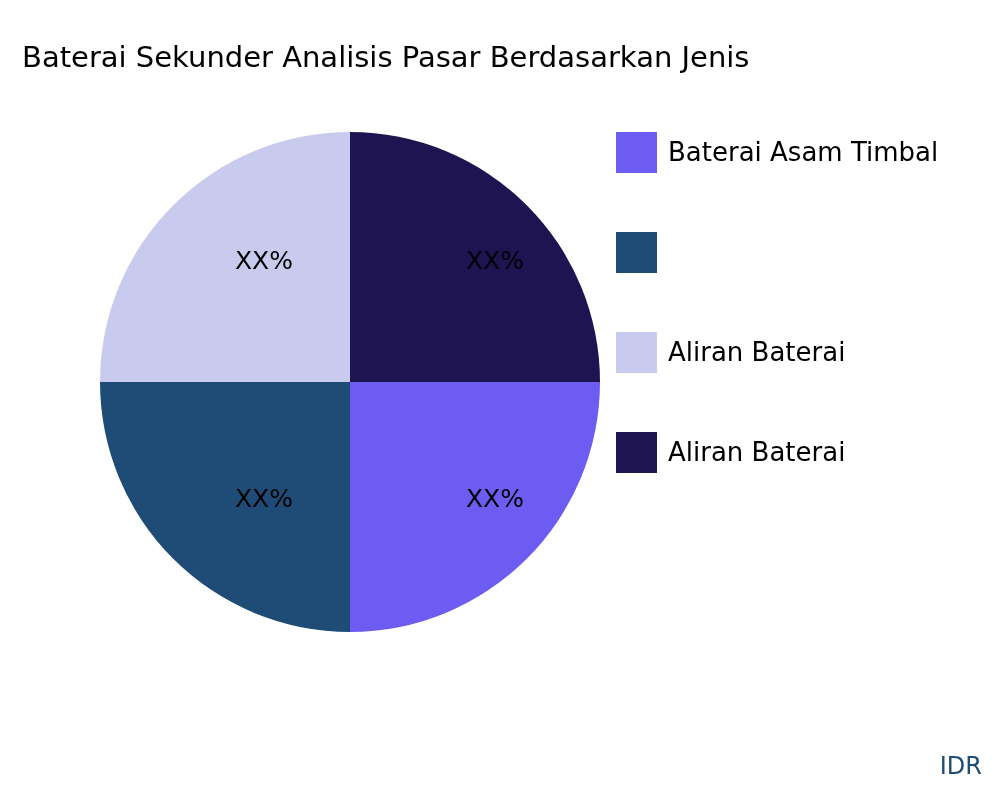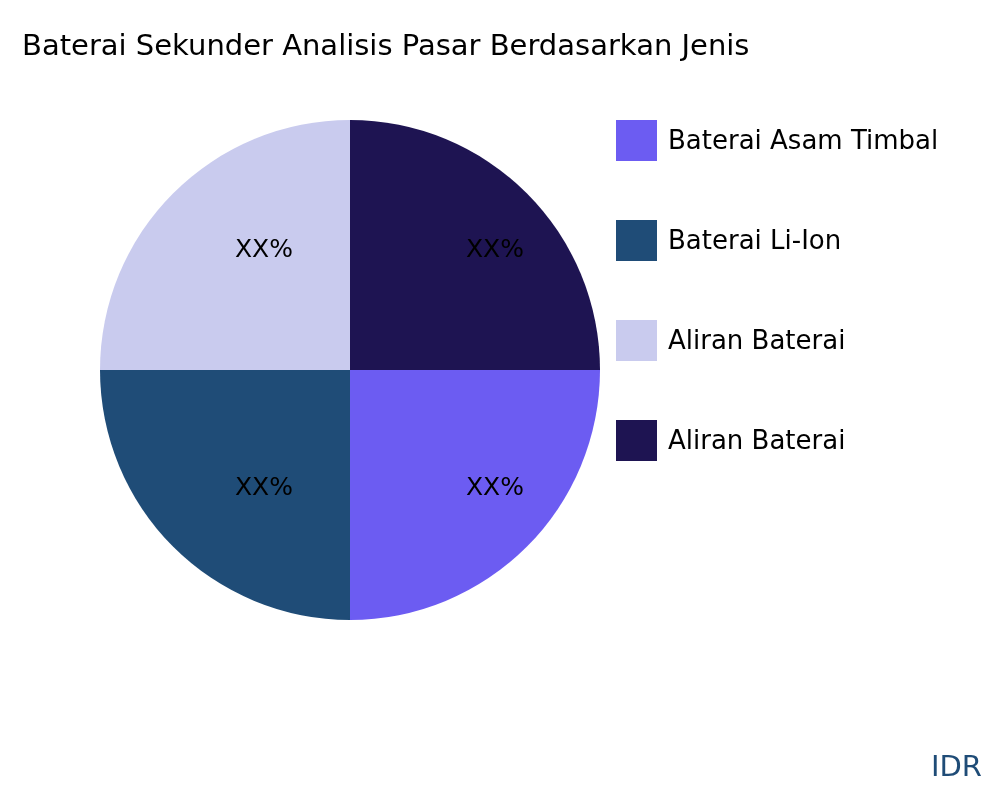--- a/index.html
+++ b/index.html
@@ -13,20 +13,21 @@
     height: 800px;
     position: relative;
     overflow: hidden;
     font-family: "DejaVu Sans", "Liberation Sans", sans-serif;
     color: #000000;
   }
 
   #chart-root {
     position: absolute;
     inset: 0;
+    margin-top: 12px;
   }
 
   
   #chart-title {
     position: absolute;
     left: 22px;
     top: 26px;
     font-size: 29px;
     font-weight: 400;
     line-height: 38px;
@@ -85,21 +86,21 @@
     line-height: 30px;
     color: #000000;
     white-space: nowrap;
   }
 
   
   #currency-note {
     position: absolute;
     right: 18px;
     bottom: 18px;
-    font-size: 29px;
+    font-size: 24px;
     line-height: 32px;
     color: #1f4c77;
     white-space: nowrap;
   }
 </style>
 </head>
 <body>
 
 <div id="chart-root">
 
@@ -120,21 +121,20 @@
     </svg>
   </div>
 
   <div id="legend">
     <div class="legend-row">
       <span class="legend-swatch" style="background: rgb(108, 92, 242);"></span>
       <span class="legend-label">Baterai Asam Timbal</span>
     </div>
     <div class="legend-row">
       <span class="legend-swatch" style="background: rgb(31, 76, 119);"></span>
-      <span class="legend-label">Baterai Li-Ion</span>
     </div>
     <div class="legend-row">
       <span class="legend-swatch" style="background: rgb(201, 203, 238);"></span>
       <span class="legend-label">Aliran Baterai</span>
     </div>
     <div class="legend-row">
       <span class="legend-swatch" style="background: rgb(30, 20, 82);"></span>
       <span class="legend-label">Aliran Baterai</span>
     </div>
   </div>

